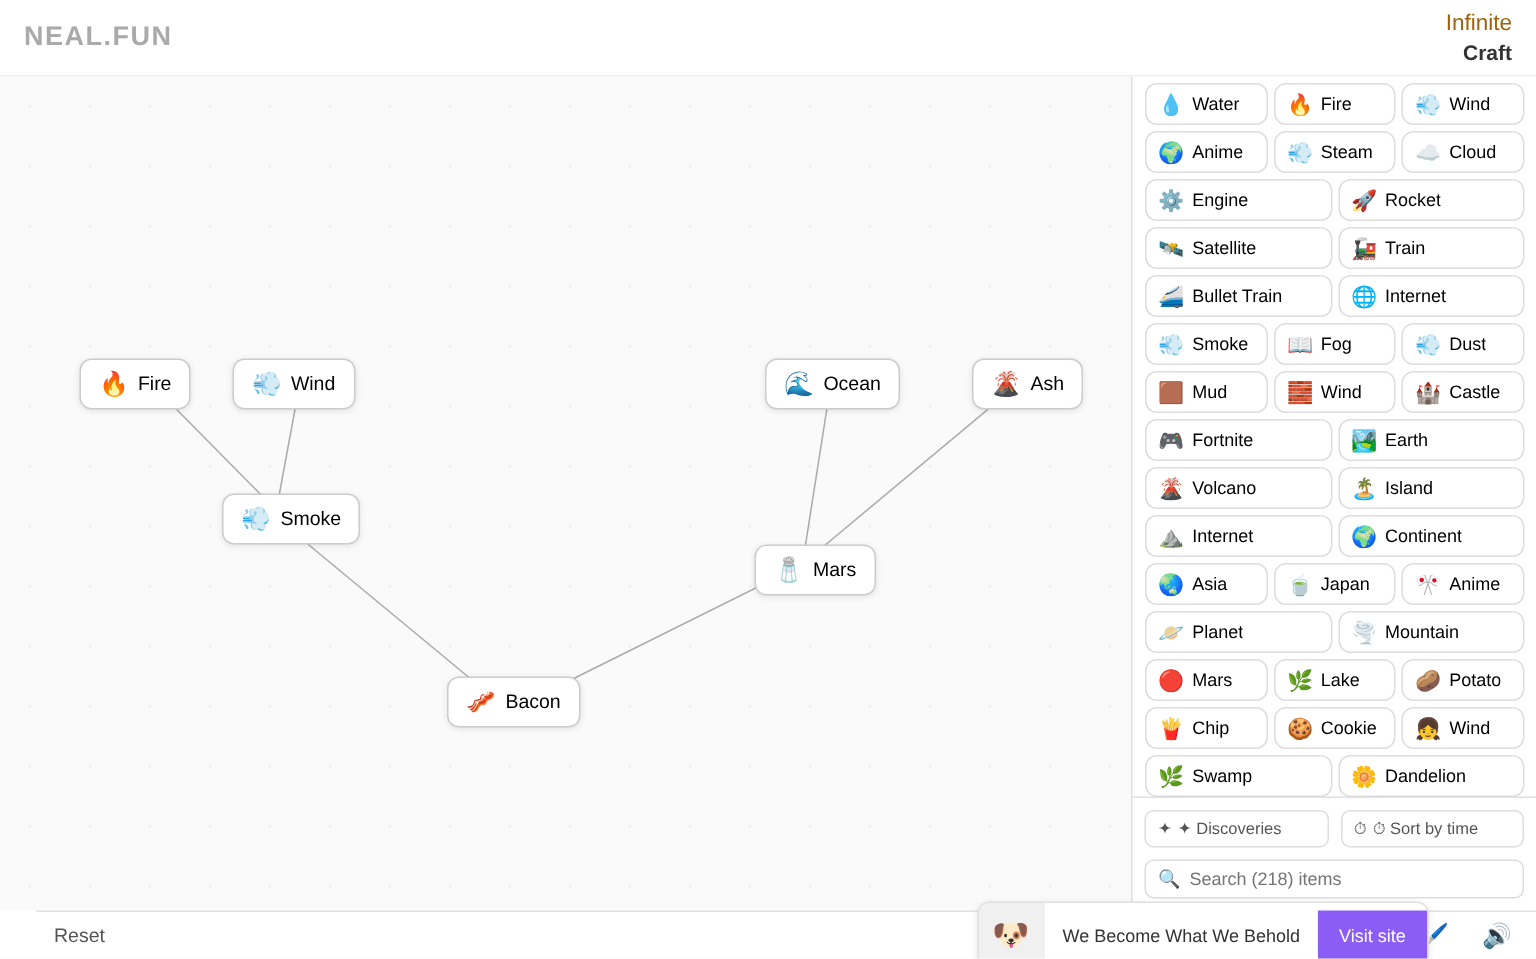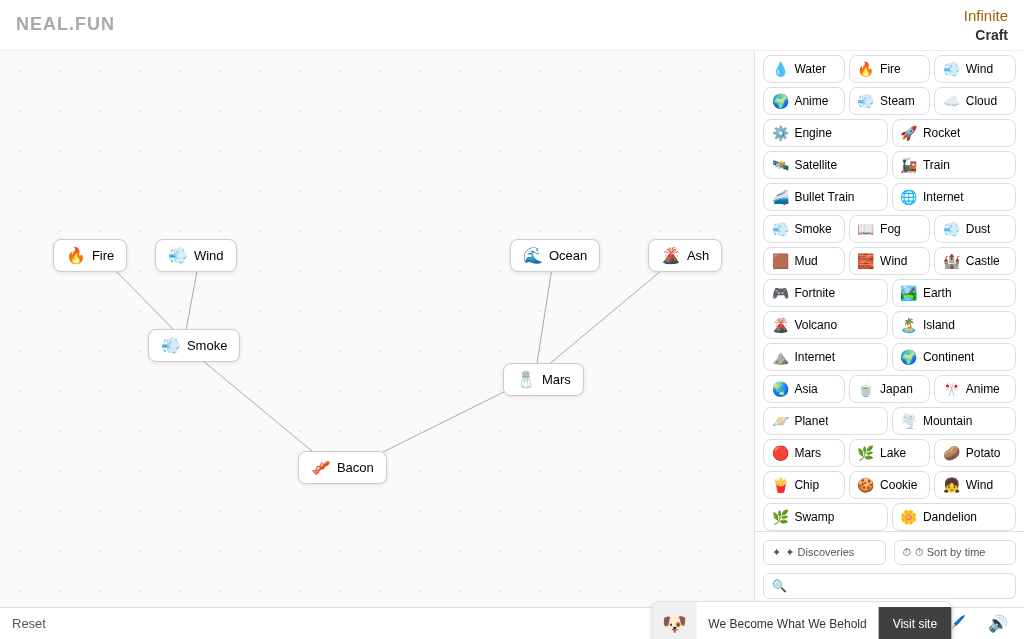--- a/index.html
+++ b/index.html
@@ -179,20 +179,21 @@
     .bottom-bar {
       height: 32px;
       background: #fff;
       border-top: 1px solid #e0e0e0;
       display: flex;
       align-items: center;
       padding: 0 12px;
       justify-content: space-between;
       z-index: 10;
       position: relative;
+      margin-left: 24px;
     }
 
     .bottom-left { display: flex; align-items: center; gap: 16px; }
     .reset-btn { font-size: 13px; color: #555; cursor: pointer; background: none; border: none; }
 
     .bottom-center {
       position: absolute;
       left: 50%;
       transform: translateX(-50%);
       display: flex;
@@ -215,21 +216,21 @@
       font-size: 20px;
     }
 
     .ad-text {
       padding: 0 12px;
       font-size: 12px;
       color: #333;
     }
 
     .ad-visit-btn {
-      background: #404040;
+      background: #8b5cf6;
       color: #fff;
       border: none;
       padding: 10px 14px;
       font-size: 12px;
       cursor: pointer;
       white-space: nowrap;
     }
 
     .bottom-right {
       display: flex;
@@ -488,20 +489,21 @@
           <span>✦</span>
           <span>✦ Discoveries</span>
         </button>
         <button class="sidebar-footer-btn">
           <span>⏱</span>
           <span>⏱ Sort by time</span>
         </button>
       </div>
       <div class="search-box">
         <span>🔍</span>
+        <input type="text" id="search-input" placeholder="Search (218) items" style="">
       </div>
     </div>
   </div>
 </div>
 
 <div class="bottom-bar">
   <div class="bottom-left">
     <button class="reset-btn">Reset</button>
   </div>
 

